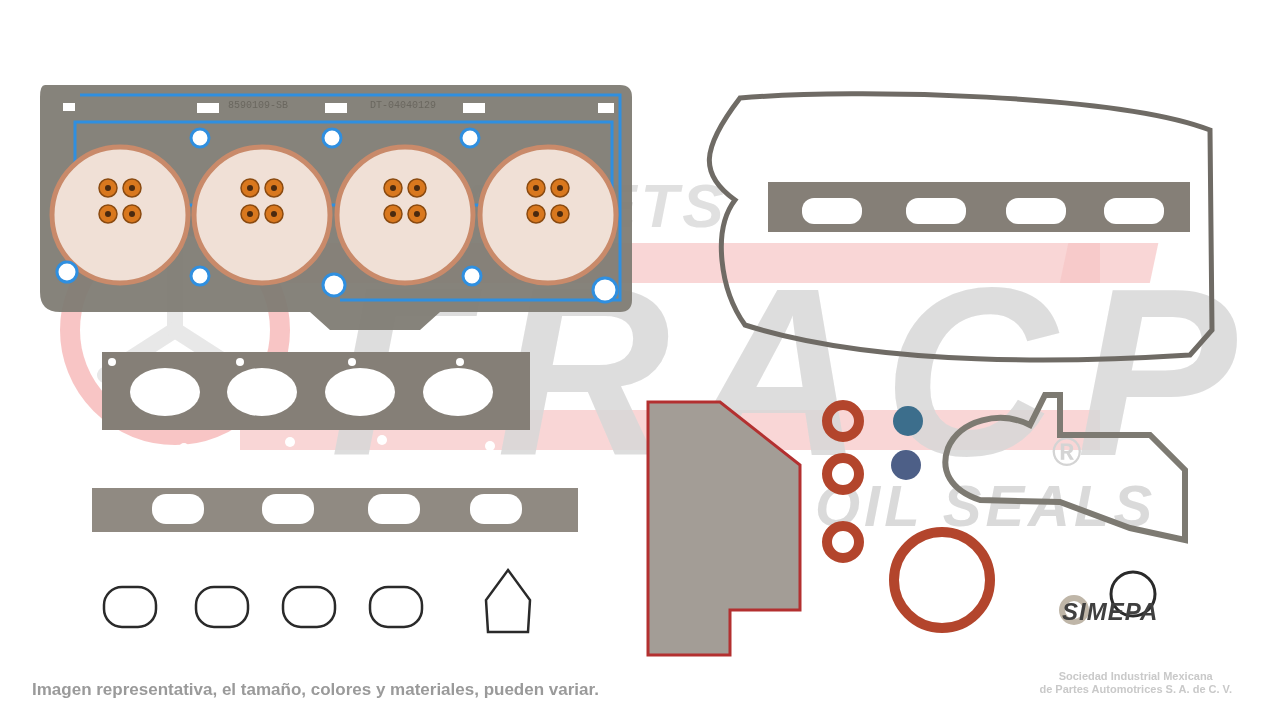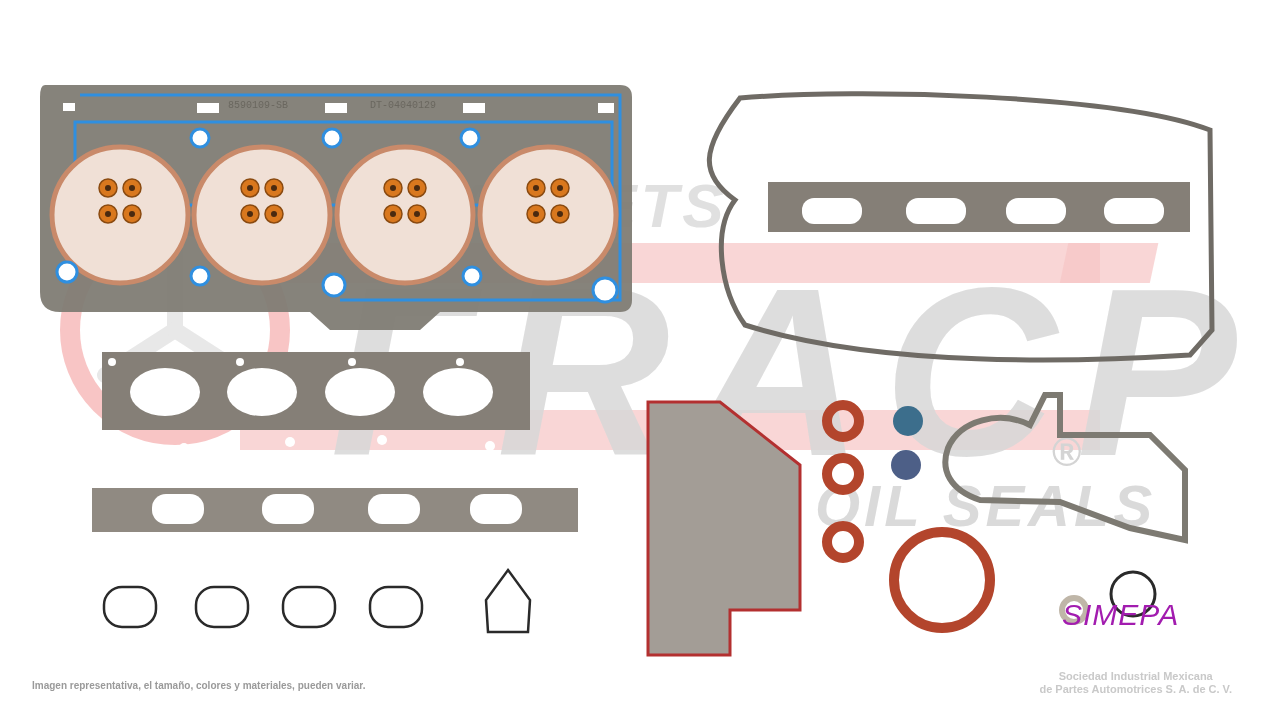--- a/index.html
+++ b/index.html
@@ -1,21 +1,21 @@
 <!DOCTYPE html>
 <html><head>
 <meta charset="utf-8">
 <style>
   html,body{margin:0;padding:0;background:#ffffff;}
   body{width:1280px;height:720px;position:relative;overflow:hidden;font-family:"Liberation Sans",sans-serif;}
   .layer{position:absolute;left:0;top:0;width:1280px;height:720px;}
   .wm-text{position:absolute;font-family:"Liberation Sans",sans-serif;font-weight:bold;font-style:italic;color:#d4d4d4;letter-spacing:4px;}
-  .caption{position:absolute;left:32px;top:680px;font-size:10px;font-weight:bold;color:#9a9a9a;}
+  .caption{position:absolute;left:32px;top:680px;font-size:17px;font-weight:bold;color:#9a9a9a;}
   .company{position:absolute;right:48px;top:670px;text-align:center;font-size:11px;font-weight:bold;color:#c9c9c9;line-height:13px;}
-  .simepa{position:absolute;left:1062px;top:598px;font-size:30px;font-weight:normal;font-style:italic;color:#a21caf;letter-spacing:1px;}
+  .simepa{position:absolute;left:1062px;top:598px;font-size:24px;font-weight:bold;font-style:italic;color:#404040;letter-spacing:1px;}
 </style>
 </head>
 <body>
 
 <svg class="layer" viewBox="0 0 1280 720" xmlns="http://www.w3.org/2000/svg">
 
   <circle cx="175" cy="330" r="105" fill="none" stroke="#f6b7b7" stroke-width="20" opacity="0.8"></circle>
   <g stroke="#e6e6e6" stroke-width="16" stroke-linecap="round" opacity="0.9">
     <line x1="175" y1="330" x2="175" y2="245"></line>
     <line x1="175" y1="330" x2="105" y2="375"></line>

